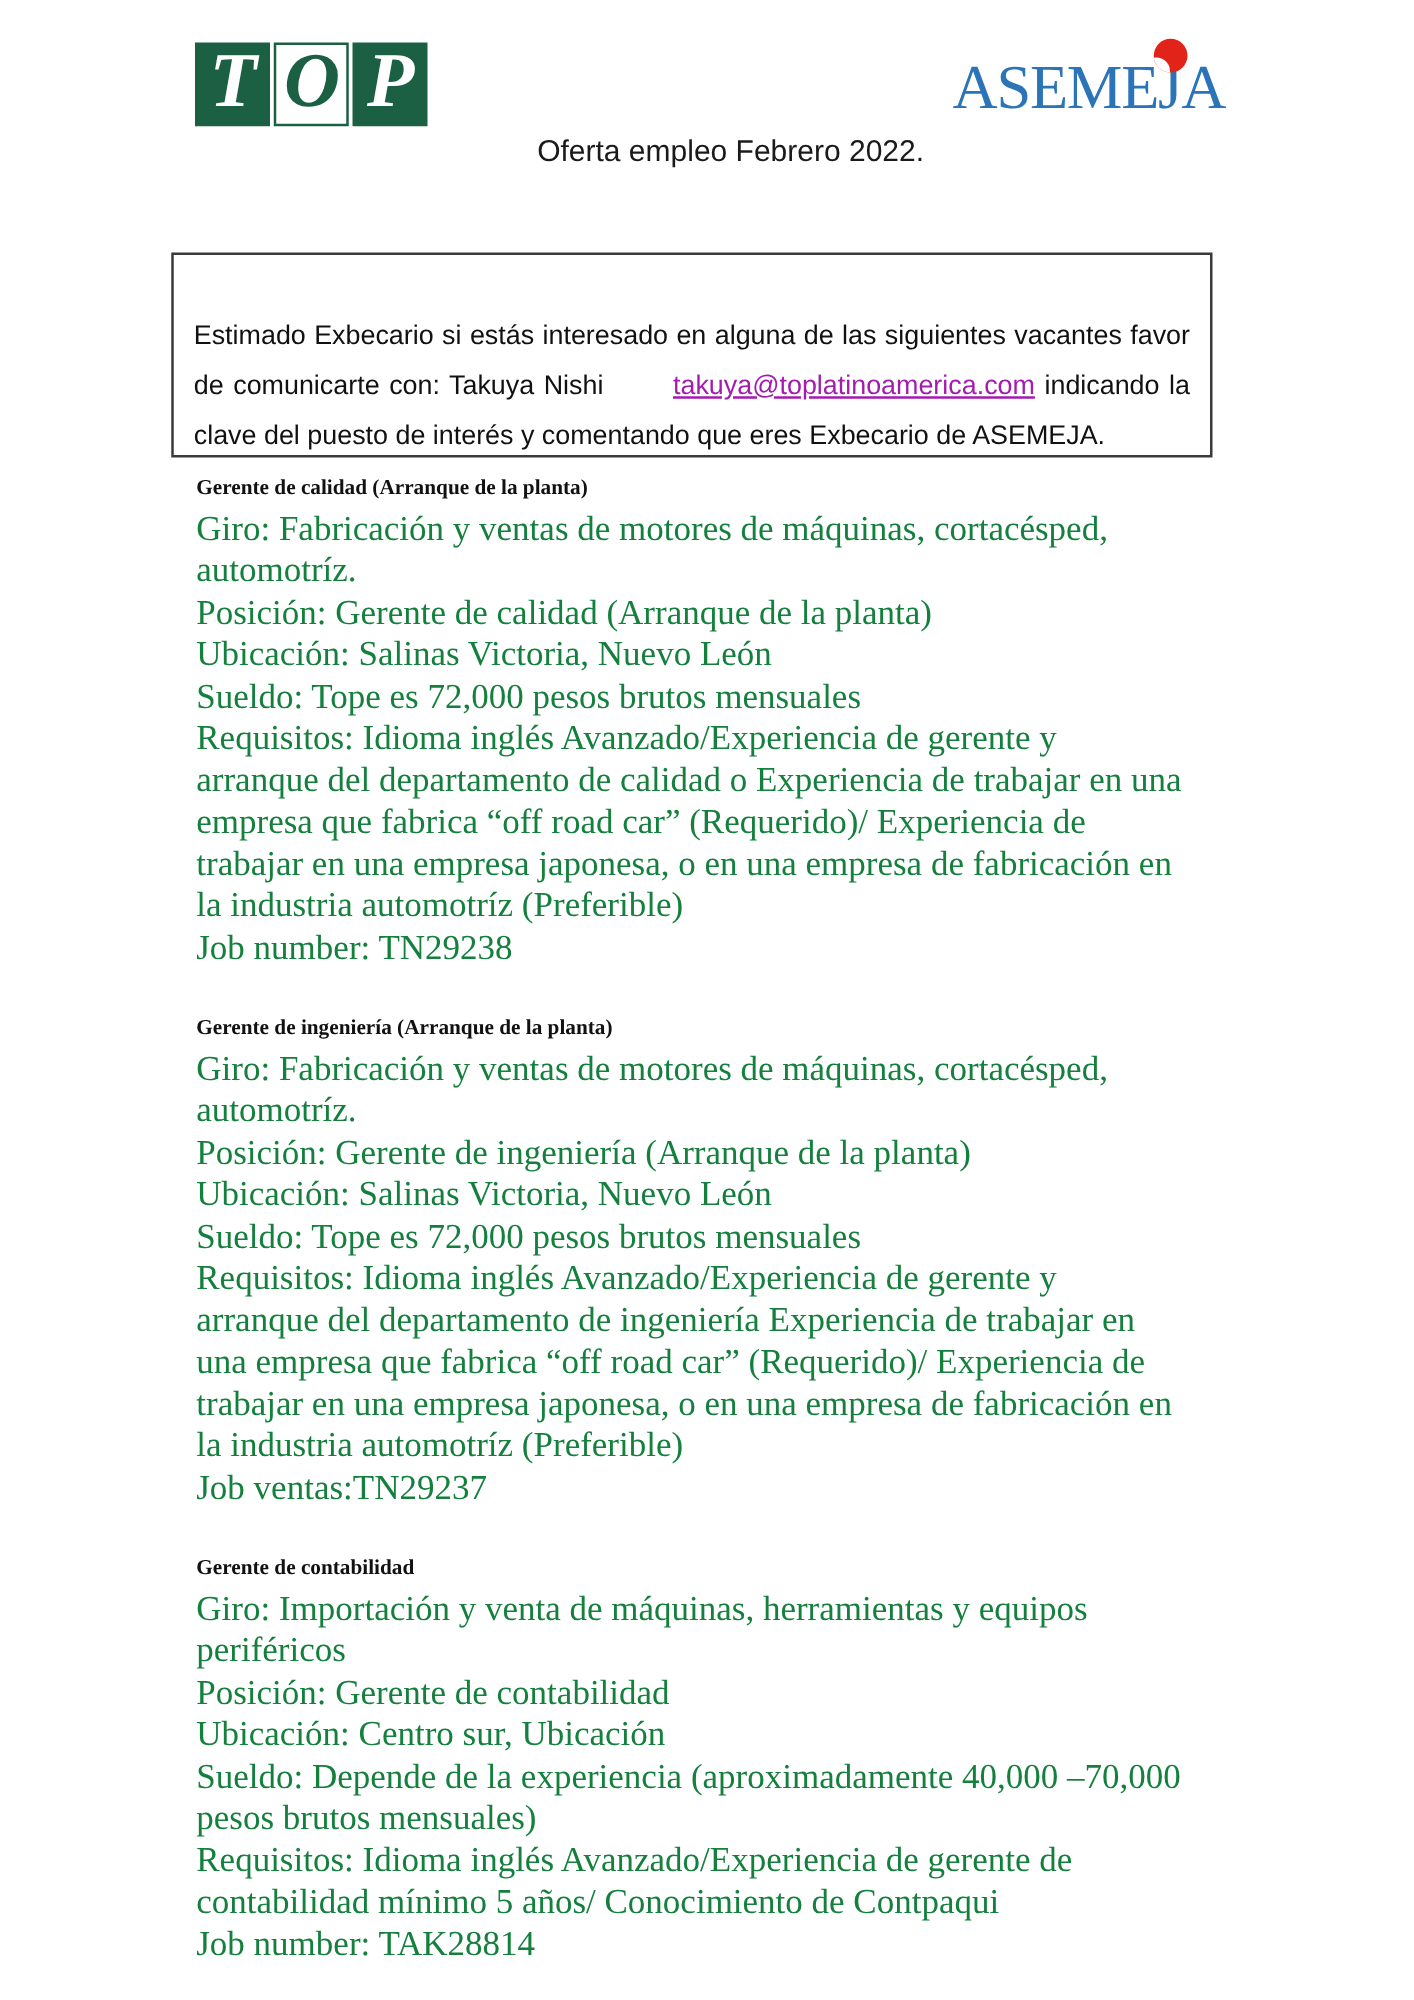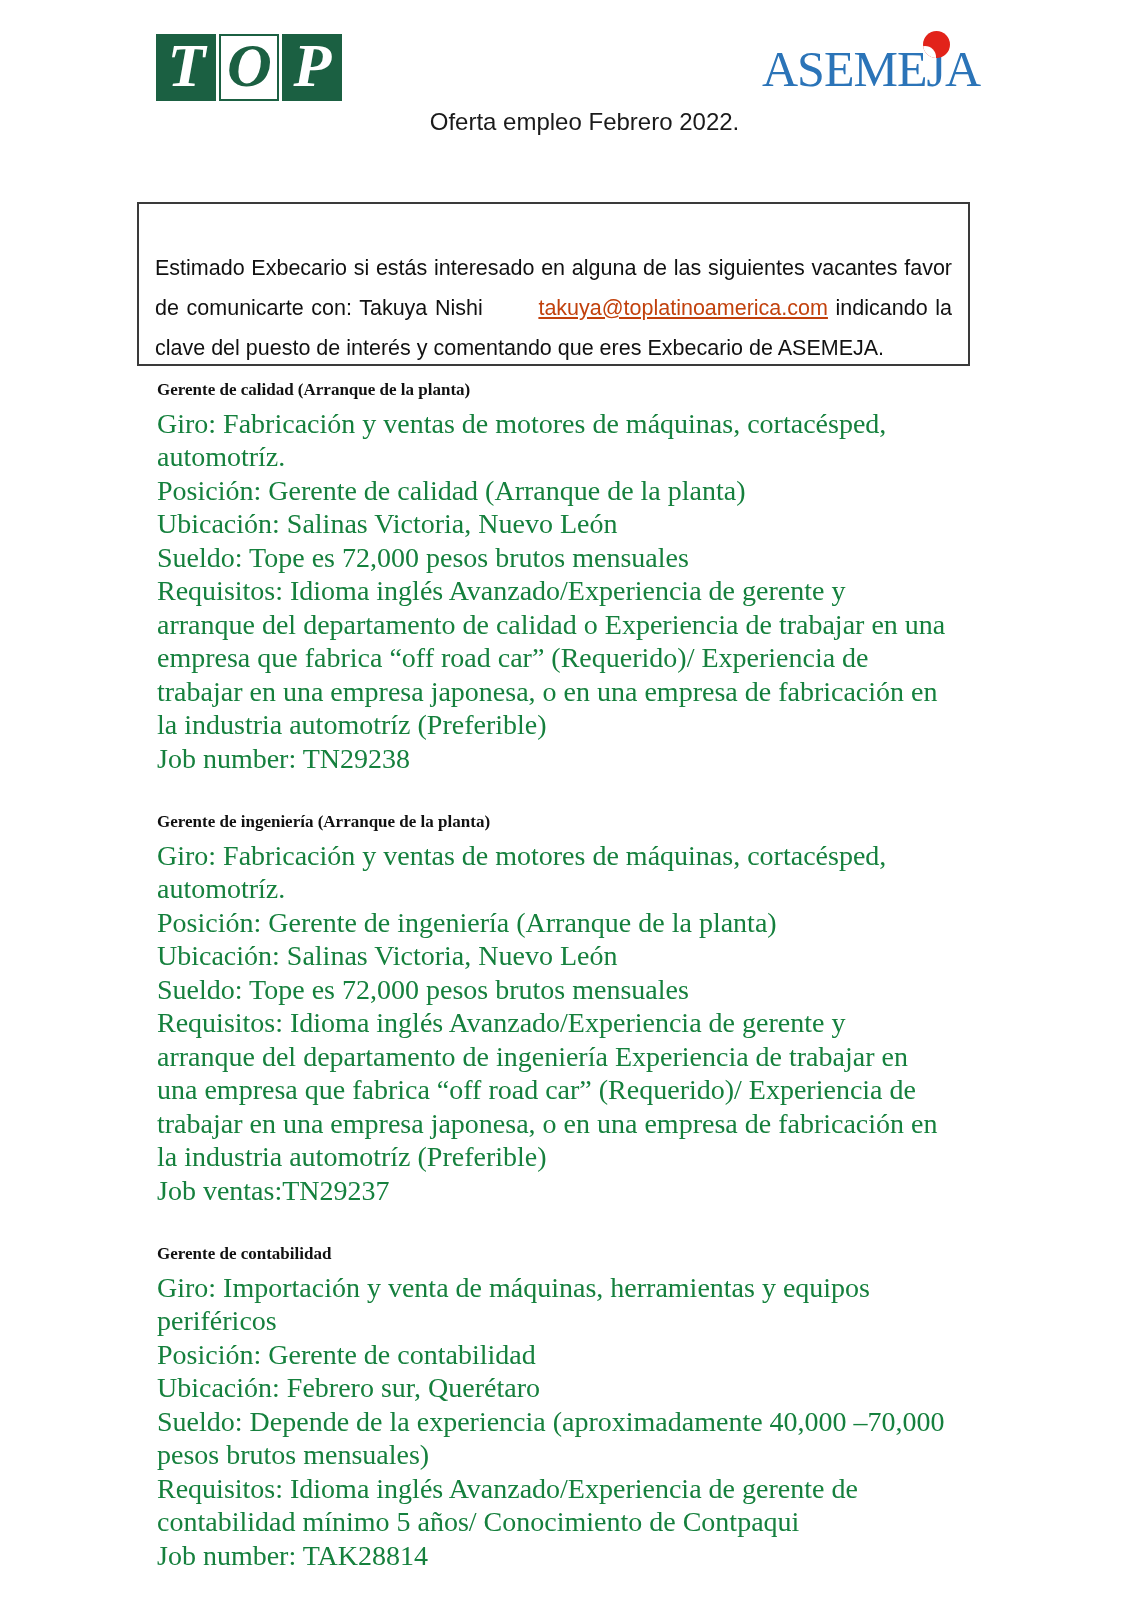--- a/index.html
+++ b/index.html
@@ -131,21 +131,21 @@
   }
   .intro-text {
     font-family: "Liberation Sans", "DejaVu Sans", sans-serif;
     font-size: 21.5px;
     line-height: 40px;
     text-align: justify;
     color: #111111;
     hyphens: none;
   }
   .intro-text .email-link {
-    color: #c2410c;
+    color: #a21caf;
     text-decoration: underline;
     margin-left: 48px;
   }
 
   
   .listings {
     position: absolute;
     left: 157px;
     top: 373px;
     width: 790px;
@@ -224,20 +224,20 @@
       <div class="job-line">Ubicación: Salinas Victoria, Nuevo León</div>
       <div class="job-line">Sueldo: Tope es 72,000 pesos brutos mensuales</div>
       <div class="job-line wrap">Requisitos: Idioma inglés Avanzado/Experiencia de gerente y arranque del departamento de ingeniería Experiencia de trabajar en una empresa que fabrica “off road car” (Requerido)/ Experiencia de trabajar en una empresa japonesa, o en una empresa de fabricación en la industria automotríz (Preferible)</div>
       <div class="job-line">Job ventas:TN29237</div>
     </div>
 
     <div class="job">
       <div class="job-title">Gerente de contabilidad</div>
       <div class="job-line">Giro: Importación y venta de máquinas, herramientas y equipos periféricos</div>
       <div class="job-line">Posición: Gerente de contabilidad</div>
-      <div class="job-line">Ubicación: Febrero sur, Querétaro</div>
+      <div class="job-line">Ubicación: Centro sur, Ubicación</div>
       <div class="job-line wrap">Sueldo: Depende de la experiencia (aproximadamente 40,000 –70,000 pesos brutos mensuales)</div>
       <div class="job-line wrap">Requisitos: Idioma inglés Avanzado/Experiencia de gerente de contabilidad mínimo 5 años/ Conocimiento de Contpaqui</div>
       <div class="job-line">Job number: TAK28814</div>
     </div>
 
   </div>
 </div>
 
 </body></html>

